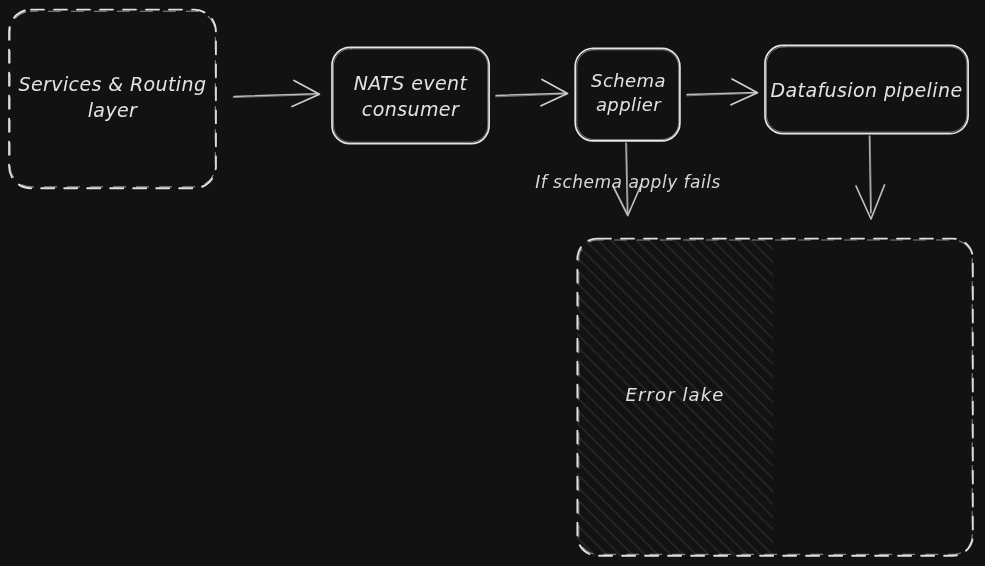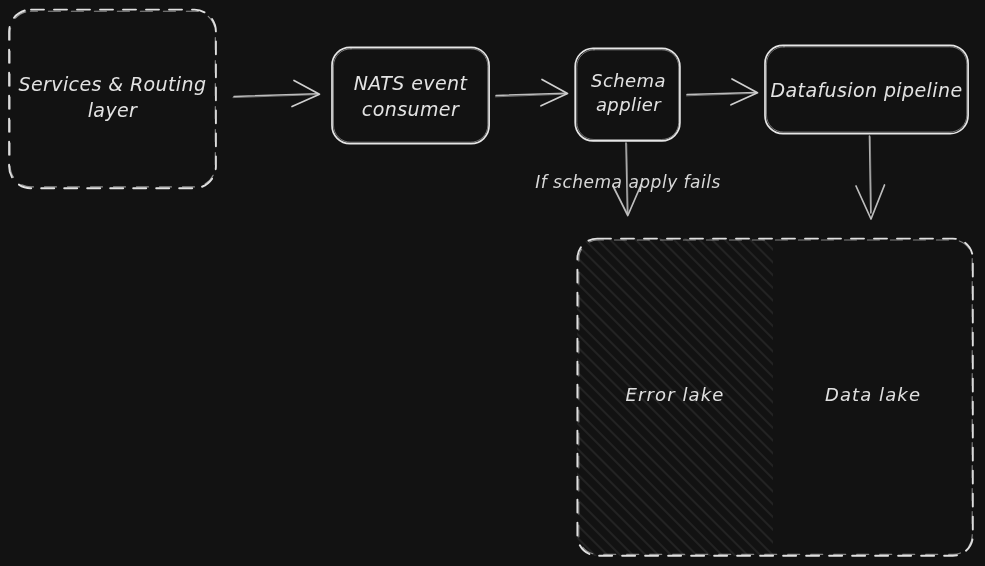--- a/index.html
+++ b/index.html
@@ -145,21 +145,20 @@
 
   <div class="node-label" style="left:577px; top:69px; width:103px; font-size:18px;">Schema
 applier</div>
 
   <div class="node-label" style="left:767px; top:78px; width:199px;">Datafusion pipeline</div>
 
   <div class="edge-label" style="left:508px; top:172px; width:240px;">If schema apply fails</div>
 
   <div class="lake-label" style="left:577px; top:384px; width:196px;text-align:center;">Error lake</div>
 
-  <div class="lake-label" style="left:773px; top:384px; width:200px;">Data lake</div>
 
   <div class="hit" style="left:9px; top:9px; width:207px; height:180px;"></div>
   <div class="hit" style="left:332px; top:47px; width:157px; height:97px;"></div>
   <div class="hit" style="left:575px; top:48px; width:105px; height:93px;"></div>
   <div class="hit" style="left:765px; top:45px; width:203px; height:89px;"></div>
   <div class="hit" style="left:577px; top:238px; width:196px; height:318px;"></div>
   <div class="hit" style="left:773px; top:238px; width:200px; height:318px;"></div>
 
 </div>
 

